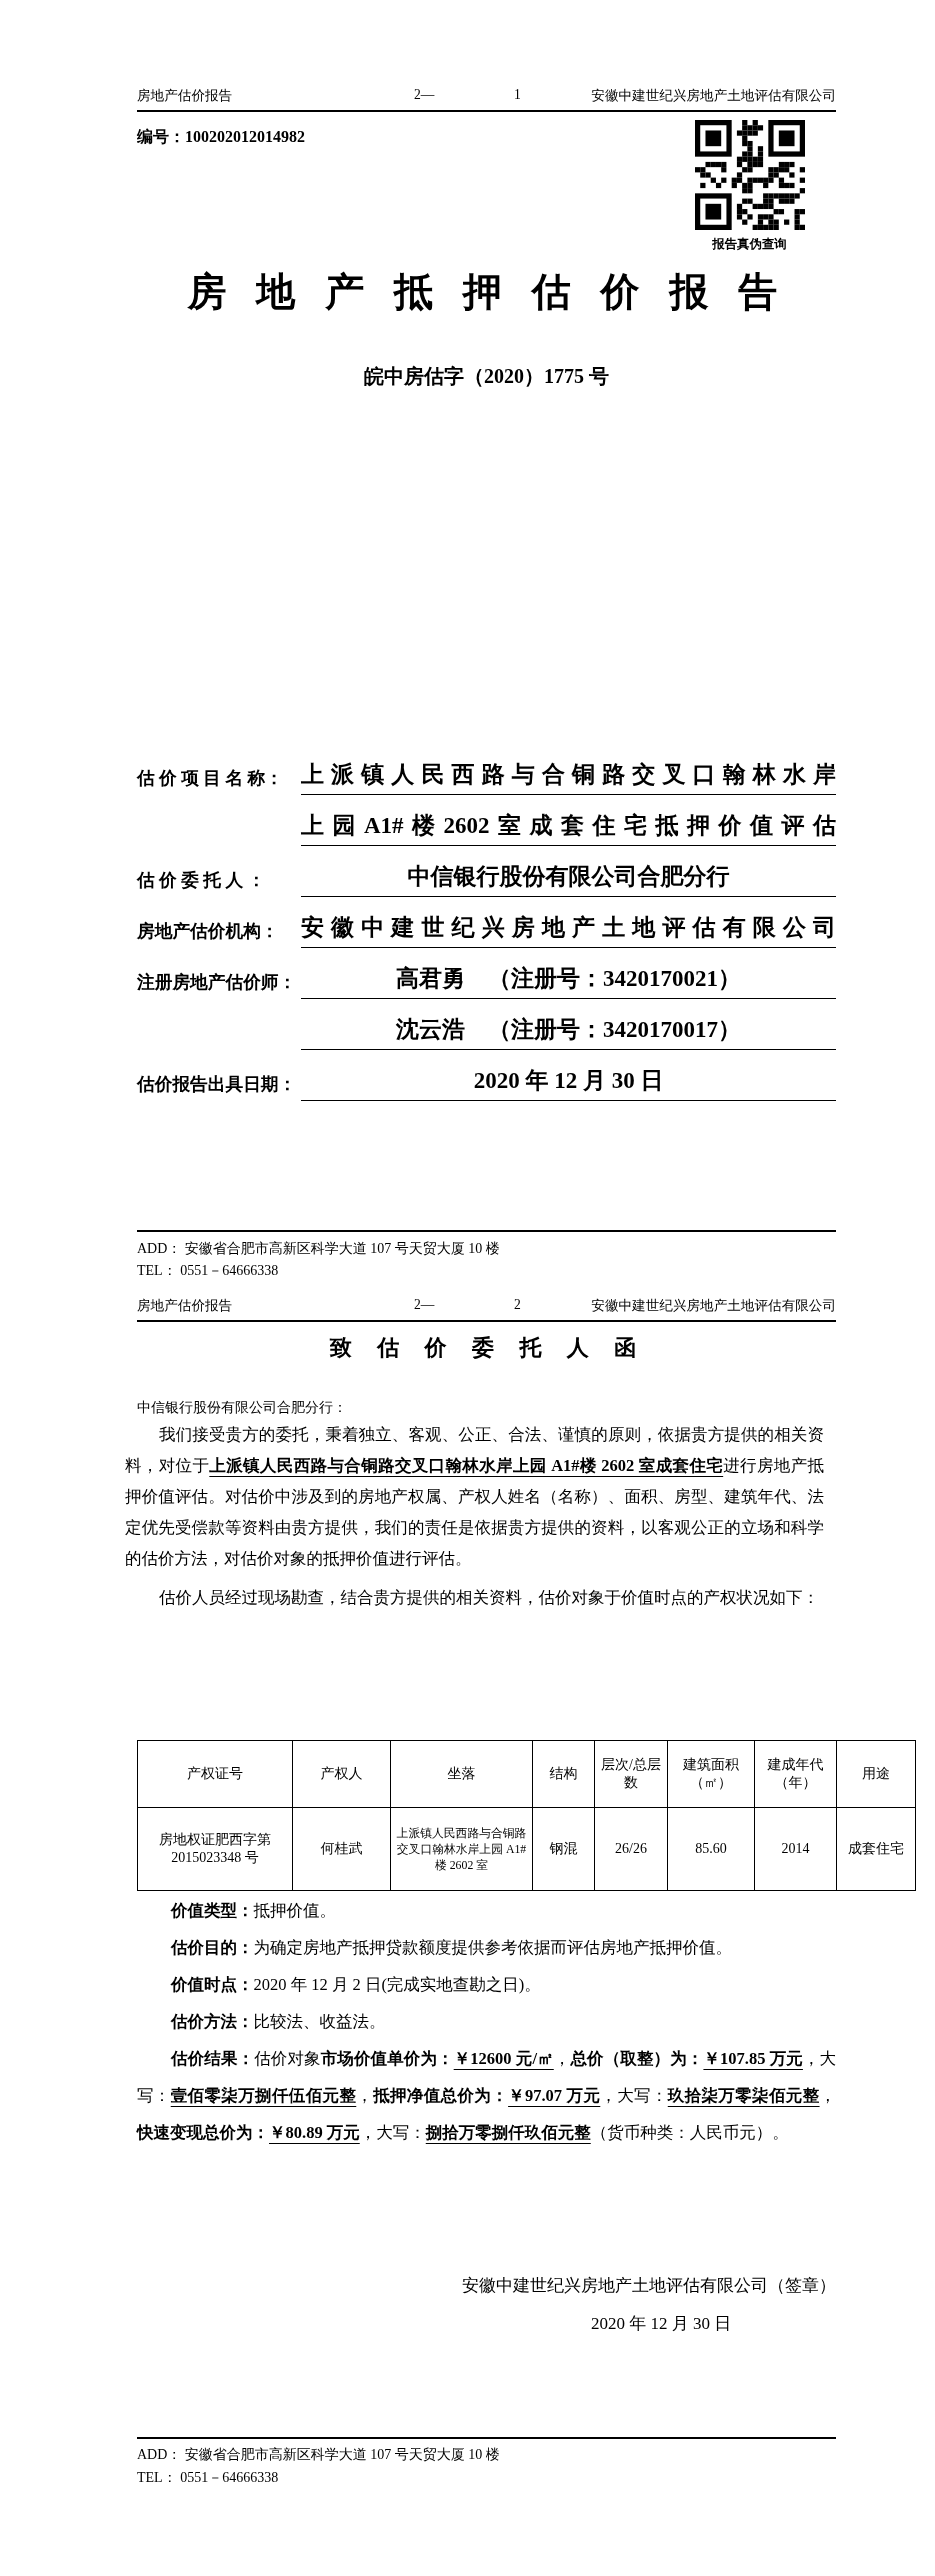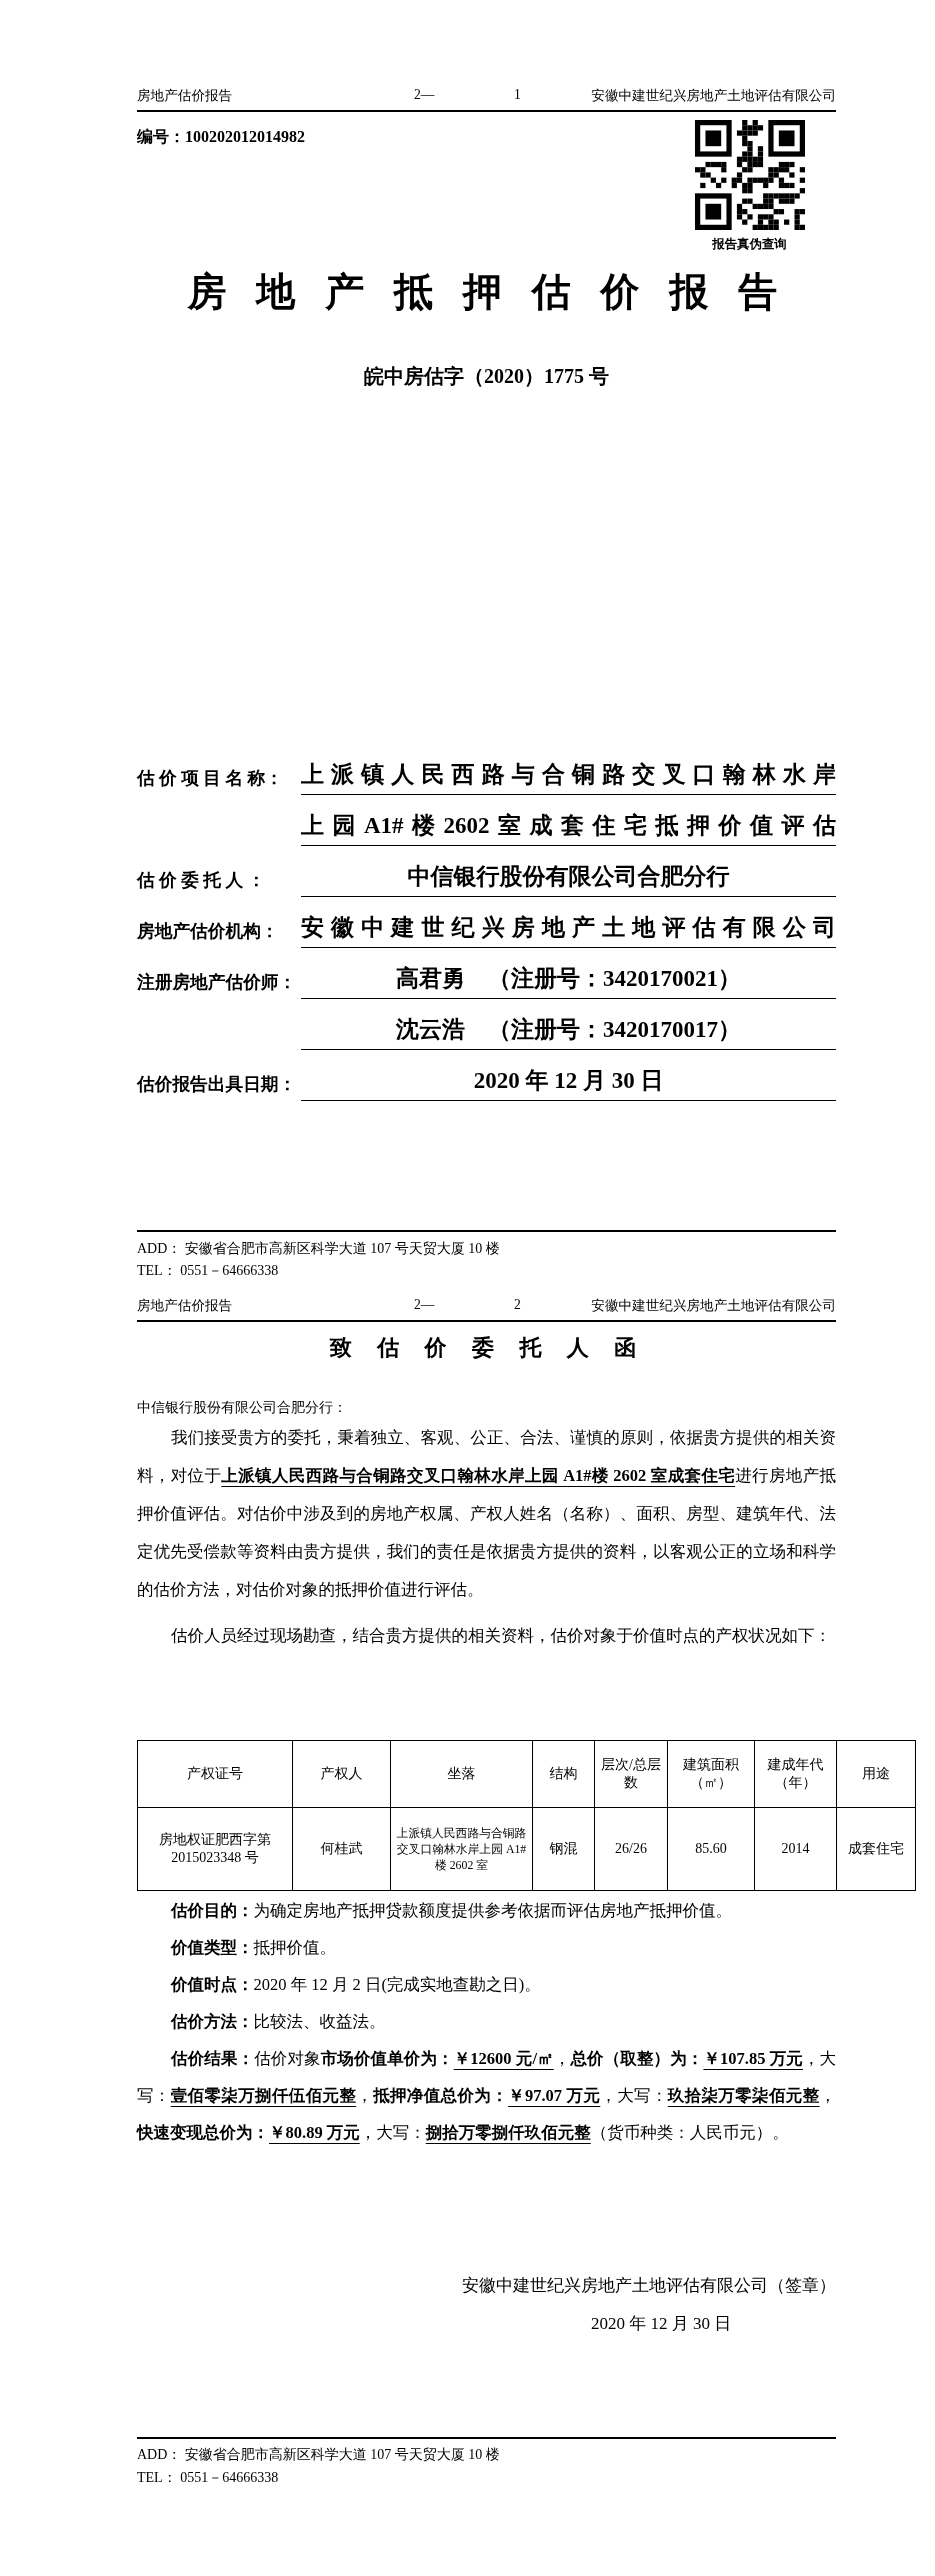--- a/index.html
+++ b/index.html
@@ -29,21 +29,21 @@
   .cover-row .cv.align-justify { text-align:justify; text-align-last:justify; white-space:normal; }
   .cover-row .cv.align-center { text-align:center; }
 
   
   .ftr-line { position:absolute; left:137px; width:699px; font-size:14px; }
 
   
   .letter-title { position:absolute; left:137px; top:45px; width:699px; text-align:center;
                   font-size:22px; font-weight:bold; letter-spacing:7px; word-spacing:5.9px; }
   .salutation { position:absolute; left:137px; top:101px; font-size:14px;margin-top:10px; }
-  .p2-body { position:absolute; left:137px; top:131px; width:699px; font-size:16.5px; line-height:38px; text-align:justify; }
+  .p2-body { position:absolute; left:125px; top:131px; width:699px; font-size:16.5px; line-height:31px; text-align:justify; }
   .p2-body p { margin:0; text-indent:34px; }
   .p2-body p + p { margin-top:8.3px; }
   .b { font-weight:bold; }
   .u { text-decoration:underline; text-underline-offset:4.7px; text-decoration-thickness:1.2px; }
 
   table.info { position:absolute; left:137px; top:452px; width:715px; border-collapse:collapse; table-layout:fixed; }
   table.info th, table.info td { border:1.2px solid #000; text-align:center; vertical-align:middle; padding:1.2px 3.5px;
                                  font-weight:normal; font-size:14px; overflow:hidden; }
   table.info th { height:64px; }
   table.info td { height:79px; }
@@ -282,22 +282,22 @@
       <td class="c3">钢混</td>
       <td class="c4">26/26</td>
       <td class="c5">85.60</td>
       <td class="c6">2014</td>
       <td class="c7">成套住宅</td>
     </tr>
   </tbody>
     </table>
 
   <div class="p2-items">
+    <p><span class="b">价值类型：</span><span>抵押价值。</span></p>
     <p><span class="b">估价目的：</span><span>为确定房地产抵押贷款额度提供参考依据而评估房地产抵押价值。</span></p>
-    <p><span class="b">价值类型：</span><span>抵押价值。</span></p>
     <p><span class="b">价值时点：</span><span>2020 年 12 月 2 日(完成实地查勘之日)。</span></p>
     <p><span class="b">估价方法：</span><span>比较法、收益法。</span></p>
     <p><span class="b">估价结果：</span><span>估价对象</span><span class="b">市场价值单价为：</span><span class="b u">￥12600 元/㎡</span><span>，</span><span class="b">总价（取整）为：</span><span class="b u">￥107.85 万元</span><span>，大写：</span><span class="b u">壹佰零柒万捌仟伍佰元整</span><span>，</span><span class="b">抵押净值总价为：</span><span class="b u">￥97.07 万元</span><span>，大写：</span><span class="b u">玖拾柒万零柒佰元整</span><span>，</span><span class="b">快速变现总价为：</span><span class="b u">￥80.89 万元</span><span>，大写：</span><span class="b u">捌拾万零捌仟玖佰元整</span><span>（货币种类：人民币元）。</span></p>
   </div>
 
   <div class="sign">
     <div class="s1">安徽中建世纪兴房地产土地评估有限公司（签章）</div>
     <div class="s3">2020 年 12 月 30 日</div>
   </div>
 

